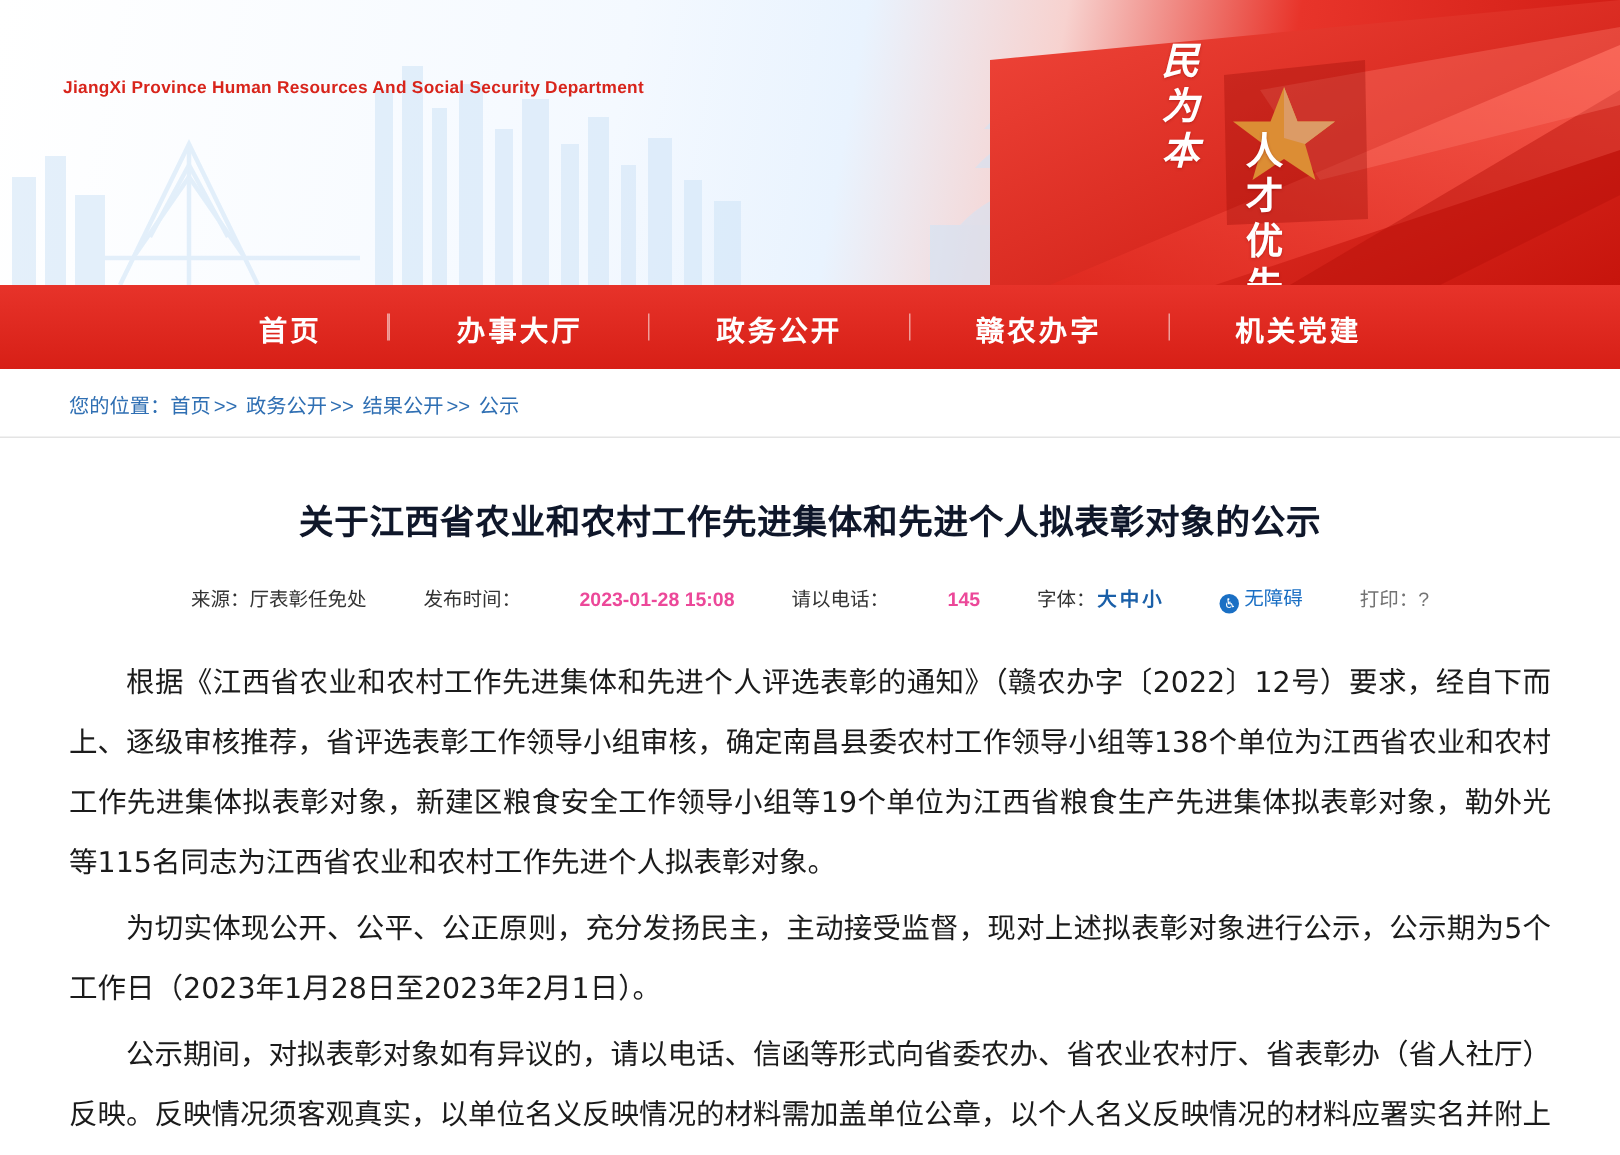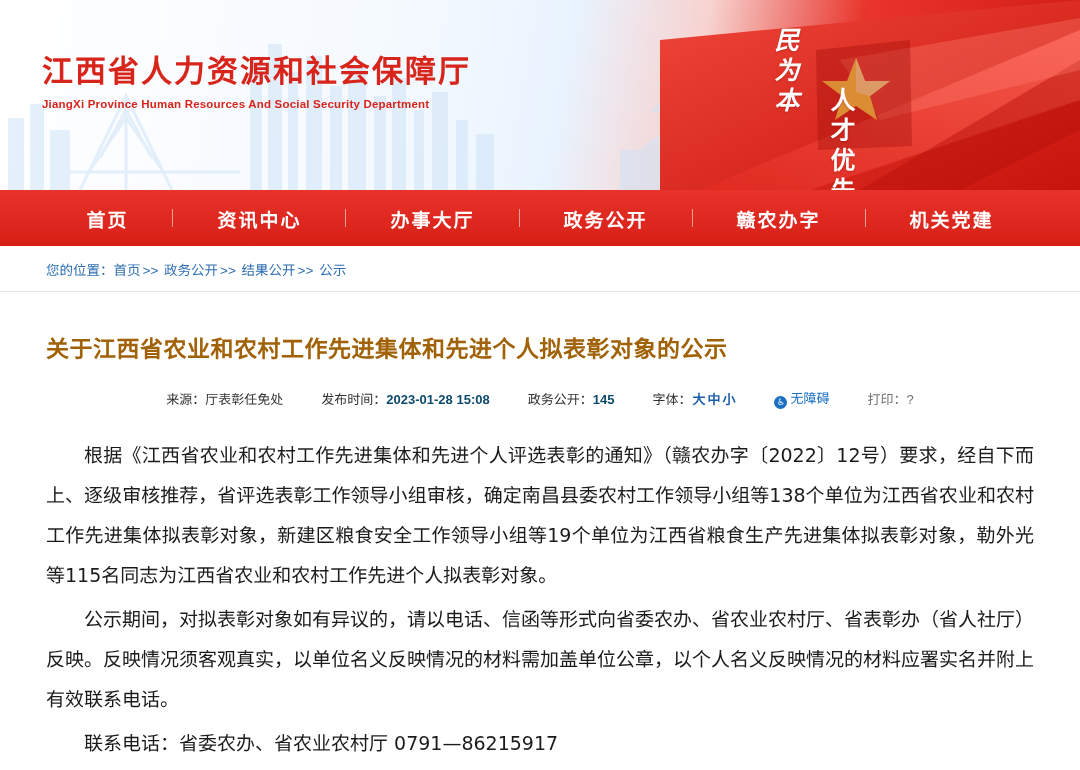--- a/index.html
+++ b/index.html
@@ -101,40 +101,41 @@
   }
   .breadcrumb .crumb { color: #2f6fb3; cursor: pointer; }
   .breadcrumb .crumb-sep { color: #2f6fb3; margin: 0 2px; }
   .breadcrumb .crumb-label { color: #2f6fb3; }
 
   
   .article {
     padding: 28px 46px 10px 46px;
   }
   .article-title {
+    text-align: center;
     font-size: 23px;
     font-weight: bold;
-    color: #a16207;
+    color: #0f172a;
     line-height: 34px;
     letter-spacing: 0.5px;
     margin: 12px 0 22px 0;
     font-family: "DejaVu Sans", "Liberation Sans", sans-serif;
   }
   .meta {
     display: flex;
     align-items: center;
     justify-content: center;
     flex-wrap: nowrap;
     font-size: 13px;
     color: #333333;
     gap: 38px;
     margin-bottom: 26px;
   }
   .meta-item { white-space: nowrap; }
-  .meta-strong { font-weight: bold; color: #0c4a6e; }
+  .meta-strong { font-weight: bold; color: #ec4899; margin-left: 39px; }
   .font-sizer { color: #1a5fa8; font-weight: bold; cursor: pointer; }
   .font-sizer span { margin: 0 1px; }
   .accessible { color: #1a6fc4; cursor: pointer; white-space: nowrap; }
   .accessible .a-icon {
     display: inline-block;
     width: 13px; height: 13px;
     border-radius: 50%;
     background: #1a6fc4;
     color: #fff;
     font-size: 9px;
@@ -193,21 +194,20 @@
       <g fill="#cfe4f7">
         <path d="M640 150 q40 -42 80 0 z" opacity="0.9"></path>
         <rect x="672" y="104" width="16" height="46"></rect>
         <path d="M650 112 q30 -34 60 0 z"></path>
         <path d="M656 86 q24 -26 48 0 z"></path>
         <rect x="676" y="66" width="8" height="22"></rect>
       </g>
     </svg>
 
     <div class="banner-title-wrap">
-      <div class="banner-title">江西省人力资源和社会保障厅</div>
       <div class="banner-subtitle">JiangXi Province Human Resources And Social Security Department</div>
     </div>
 
     <svg class="ribbon-art" viewBox="0 0 420 190" preserveAspectRatio="none">
       <defs>
         <linearGradient id="rg1" x1="0" y1="0" x2="1" y2="1">
           <stop offset="0%" stop-color="#f0463a"></stop>
           <stop offset="100%" stop-color="#c7140c"></stop>
         </linearGradient>
         <linearGradient id="rg2" x1="0" y1="1" x2="1" y2="0">
@@ -227,21 +227,20 @@
       <path d="M156 50 L250 40 L252 146 L158 150 Z" fill="#9c0c05" opacity="0.35"></path>
     </svg>
 
     <div class="calligraphy calli-1">民为本</div>
     <div class="calligraphy calli-2">人才优先</div>
   </div>
 
   <div class="navbar">
     <div class="nav-item">首页</div>
     <div class="nav-sep"></div>
-    <div class="nav-item">资讯中心</div>
     <div class="nav-sep"></div>
     <div class="nav-item">办事大厅</div>
     <div class="nav-sep"></div>
     <div class="nav-item">政务公开</div>
     <div class="nav-sep"></div>
     <div class="nav-item">赣农办字</div>
     <div class="nav-sep"></div>
     <div class="nav-item">机关党建</div>
   </div>
 
@@ -256,32 +255,33 @@
     <h1 class="article-title">关于江西省农业和农村工作先进集体和先进个人拟表彰对象的公示</h1>
 
     <div class="meta">
       <span class="meta-item">
         <span>来源：</span><span>厅表彰任免处</span>
       </span>
       <span class="meta-item">
         <span>发布时间：</span><span class="meta-strong">2023-01-28 15:08</span>
       </span>
       <span class="meta-item">
-        <span>政务公开：</span><span class="meta-strong">145</span>
+        <span>请以电话：</span><span class="meta-strong">145</span>
       </span>
       <span class="meta-item">
         <span>字体：</span><span class="font-sizer"><span>大</span><span>中</span><span>小</span></span>
       </span>
       <span class="meta-item accessible">
         <span class="a-icon">♿</span><span>无障碍</span>
       </span>
       <span class="meta-item print-link">打印：?</span>
     </div>
 
     <div class="body-text">
       <p>根据《江西省农业和农村工作先进集体和先进个人评选表彰的通知》（赣农办字〔2022〕12号）要求，经自下而上、逐级审核推荐，省评选表彰工作领导小组审核，确定南昌县委农村工作领导小组等138个单位为江西省农业和农村工作先进集体拟表彰对象，新建区粮食安全工作领导小组等19个单位为江西省粮食生产先进集体拟表彰对象，勒外光等115名同志为江西省农业和农村工作先进个人拟表彰对象。</p>
+      <p>为切实体现公开、公平、公正原则，充分发扬民主，主动接受监督，现对上述拟表彰对象进行公示，公示期为5个工作日（2023年1月28日至2023年2月1日）。</p>
       <p>公示期间，对拟表彰对象如有异议的，请以电话、信函等形式向省委农办、省农业农村厅、省表彰办（省人社厅）反映。反映情况须客观真实，以单位名义反映情况的材料需加盖单位公章，以个人名义反映情况的材料应署实名并附上有效联系电话。</p>
       <p class="noindent">联系电话：省委农办、省农业农村厅 0791—86215917</p>
 
     </div>
 
   </div>
 </div>
 
 </body></html>

